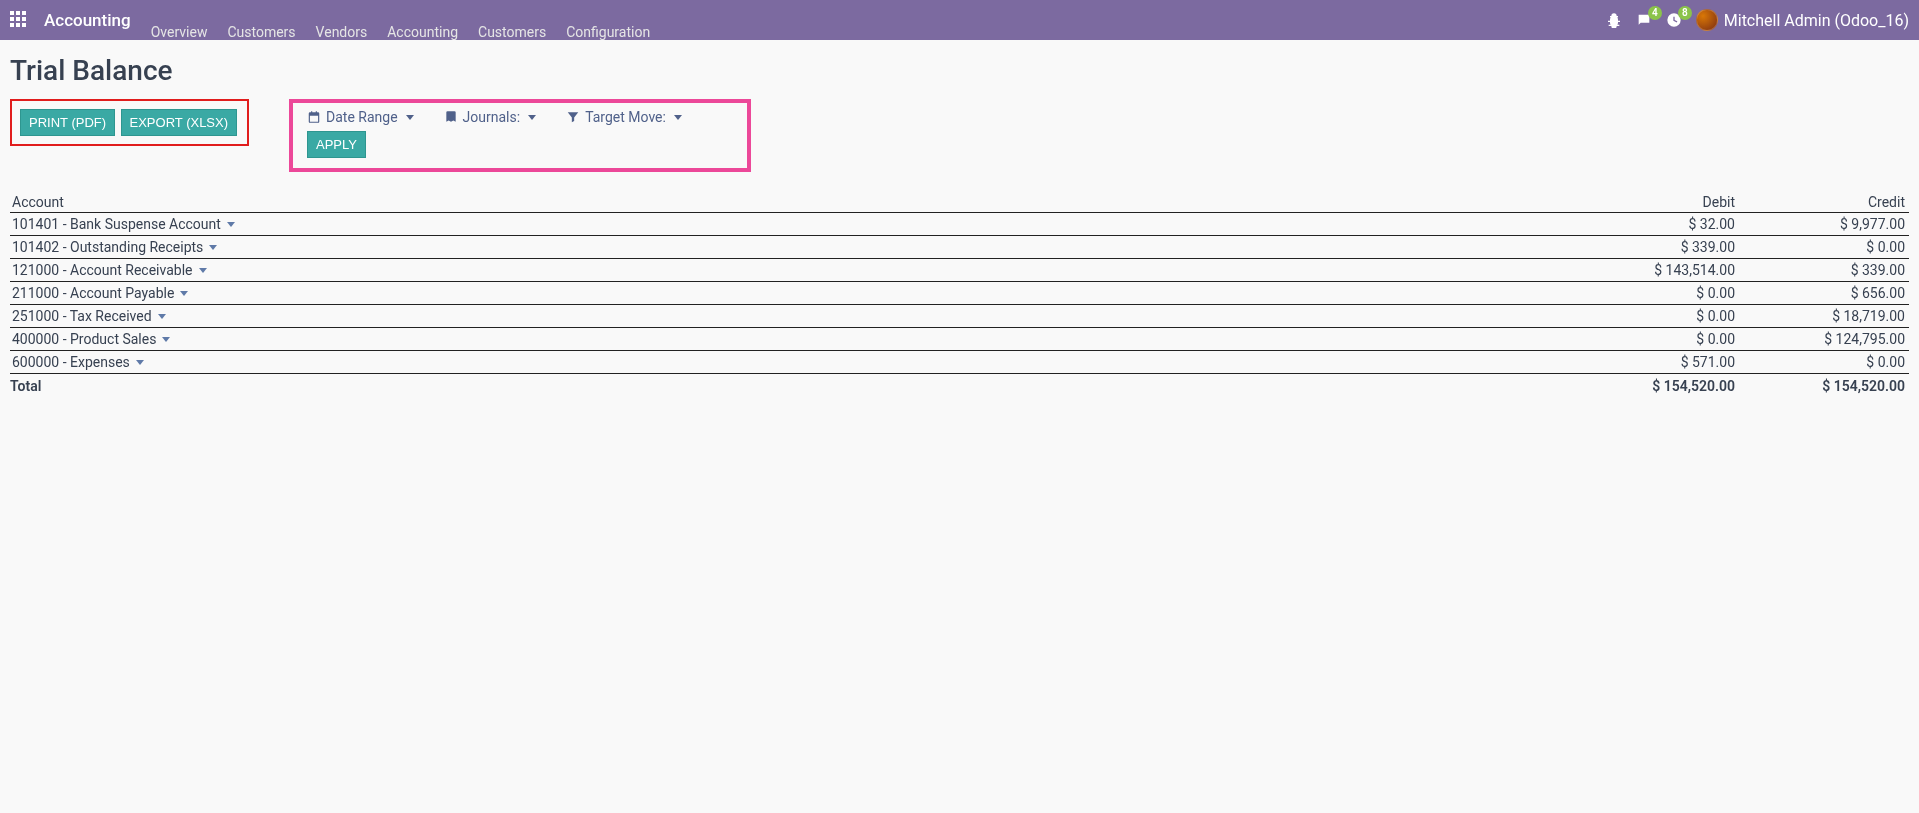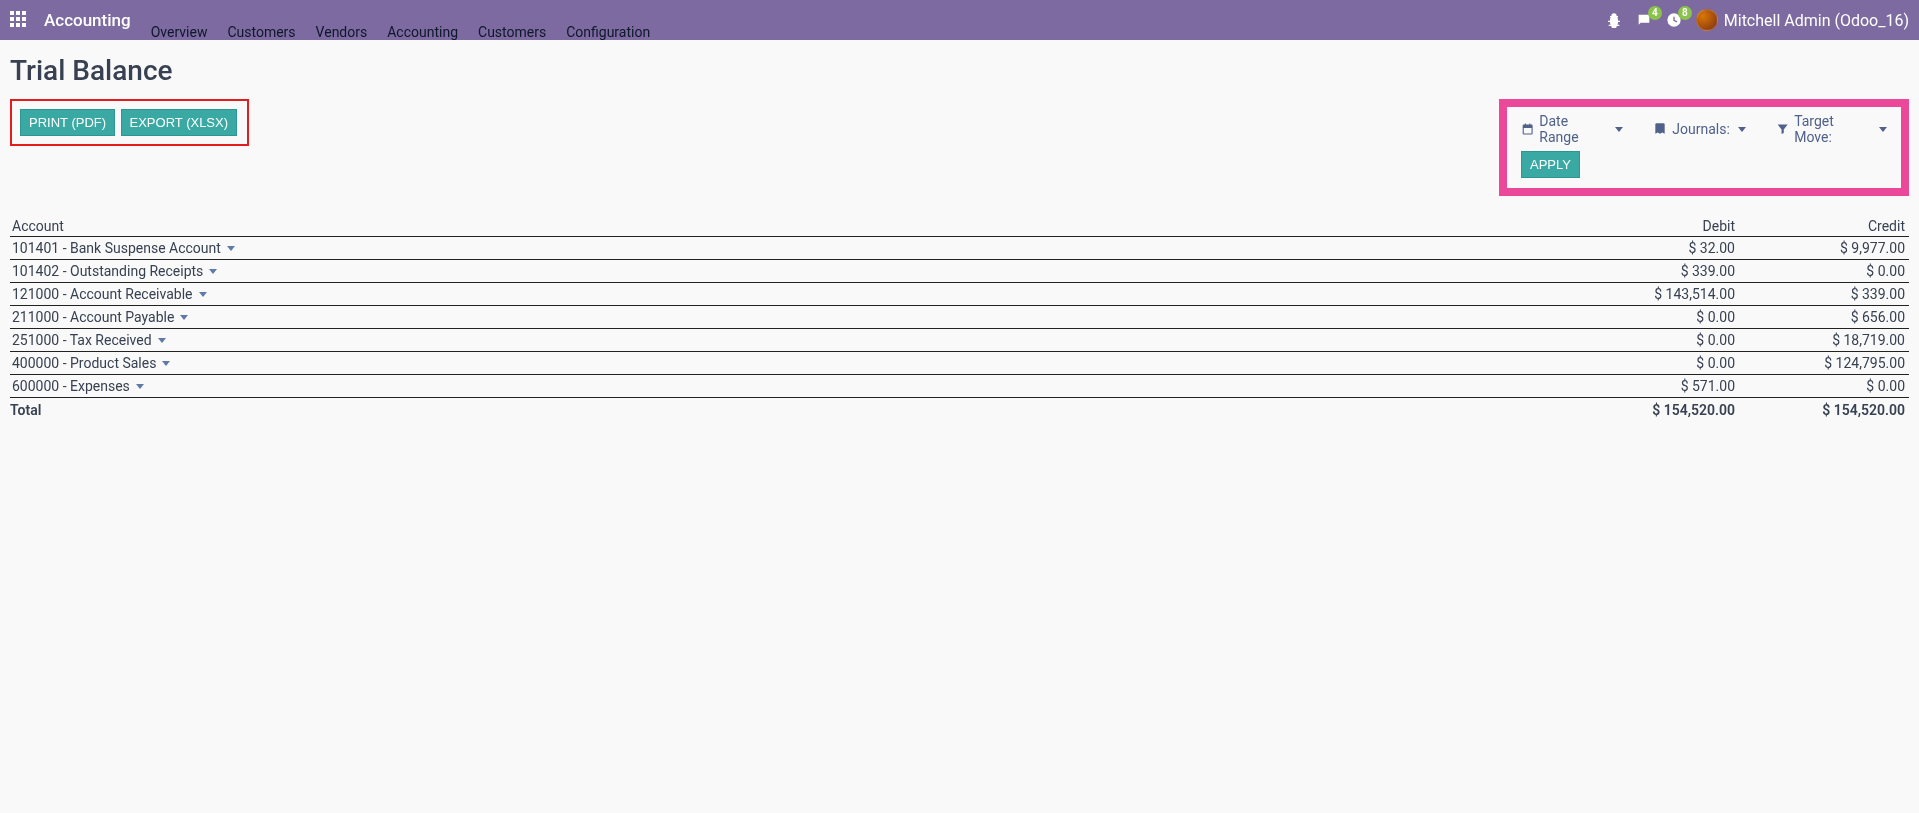--- a/index.html
+++ b/index.html
@@ -23,21 +23,21 @@
     width: 18px; height: 18px;
     display: grid;
     grid-template-columns: repeat(3,4px);
     grid-template-rows: repeat(3,4px);
     gap: 2px;
     cursor: pointer;
   }
   .apps-icon span { background:#fff; width:4px; height:4px; }
   .brand { font-size: 17px; font-weight: 500; margin-right: 8px; margin-left:4px;}
   .nav-menu { display: flex; gap: 20px; }
-  .nav-menu a { color: #0f172a; text-decoration: none; font-size: 14px; cursor:pointer;margin-top:23px; }
+  .nav-menu a { color: #e5e5e5; text-decoration: none; font-size: 14px; cursor:pointer;margin-top:23px; }
   .navbar-right { margin-left: auto; display:flex; align-items:center; gap:14px; }
   .badge-wrap { position:relative; display:flex; align-items:center; cursor:pointer;}
   .badge {
     position:absolute; top:-6px; right:-10px;
     background:#8bc34a; color:#fff;
     font-size:10px; font-weight:600;
     border-radius:8px; padding:0 4px; min-width:14px; text-align:center;
     line-height:14px;
   }
   .icon-svg { width:16px; height:16px; fill:#fff; }
@@ -46,42 +46,42 @@
     background: radial-gradient(circle at 30% 30%, #d97706, #7c2d12);
     border:1px solid #fff3;
   }
   .user-name { font-size:16px; }
 
   
   .content { padding: 8px 10px; }
   .page-title { font-size: 28px; font-weight: 500; color:#374151; margin: 6px 0 12px 0; }
 
   .toolbar-row {
-    display:flex; align-items:flex-start; justify-content:space-between;
+    display:flex; align-items:flex-start; 
     margin-bottom: 18px;
     gap: 40px;
   }
   .highlight-box {
     border: 2px solid #e11d1d;
     padding: 8px;
     display:inline-block;
   }
   .btn-teal {
     background:#3aa9a4; color:#fff;
     border:1px solid #2e9690;
     padding: 5px 8px;
     font-size:13px; font-weight:500;
     cursor:pointer;
     margin-right:2px;
   }
 
   .filters-box {
-    border: 8px solid #ec4899;
+    border: 4px solid #ec4899;
     padding: 6px 14px 10px 14px;
-    width: 410px;
+    width: 462px;
   }
   .filters-row { display:flex; gap:30px; align-items:center; margin-bottom:6px; color:#4b5b7a;}
   .filter-item { display:flex; align-items:center; gap:5px; cursor:pointer; font-size:14px; color:#50618a;}
   .caret-down {
     width:0; height:0;
     border-left:4px solid transparent;
     border-right:4px solid transparent;
     border-top:5px solid #50618a;
     margin-left:3px;
   }

